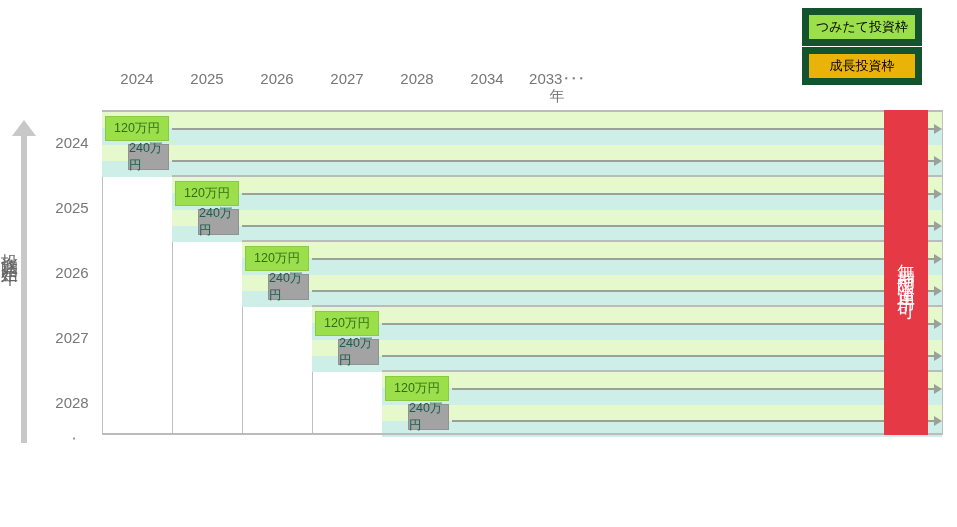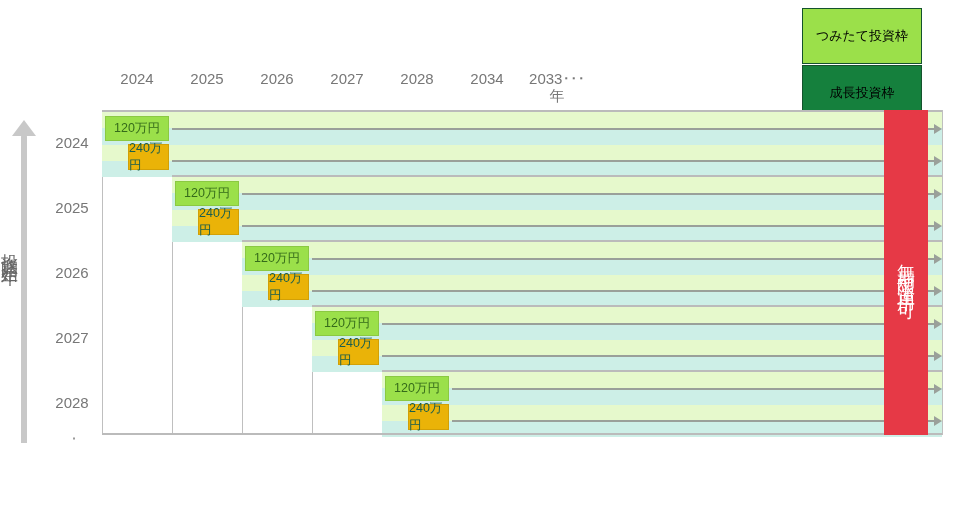--- a/index.html
+++ b/index.html
@@ -12,26 +12,26 @@
   }
   .legend {
     position: absolute;
     right: 35px;
     top: 8px;
   }
   .legend-item {
     width: 120px;
     text-align: center;
     font-size: 13px;
-    padding: 18px 6px;
-    border: 1px solid #14532d;
+    padding: 3px 6px;
+    border: 7px solid #14532d;
     margin-bottom: 1px;
   }
   .leg-tsumitate { background: #9be04a; }
-  .leg-growth { background: #15803d; }
+  .leg-growth { background: #eab308; }
 
   .chart-wrap {
     position: relative;
     margin-top: 56px;
     margin-left: 34px;
     width: 905px;
   }
   
   .h-arrow {
     position: relative;
@@ -165,21 +165,21 @@
     height: 26px;
     margin: 1.5px 1px;
     display: flex;
     align-items: center;
     justify-content: center;
     font-size: 12.5px;
     color: #3a6b2a;
     border: 1px solid rgba(0,0,0,0.1);
   }
   .badge.tsumitate { background: #9be04a; color:#356b1a;}
-  .badge.growth   { background: #eab308; color:#1a5e4e;margin-left:24px;}
+  .badge.growth   { background: #a3a3a3; color:#1a5e4e;margin-left:24px;}
 
   
   .lane {
     position: absolute;
     left: 0;
     height: 2px;
     background: #9aa09a;
   }
   .lane:after {
     content: "";

